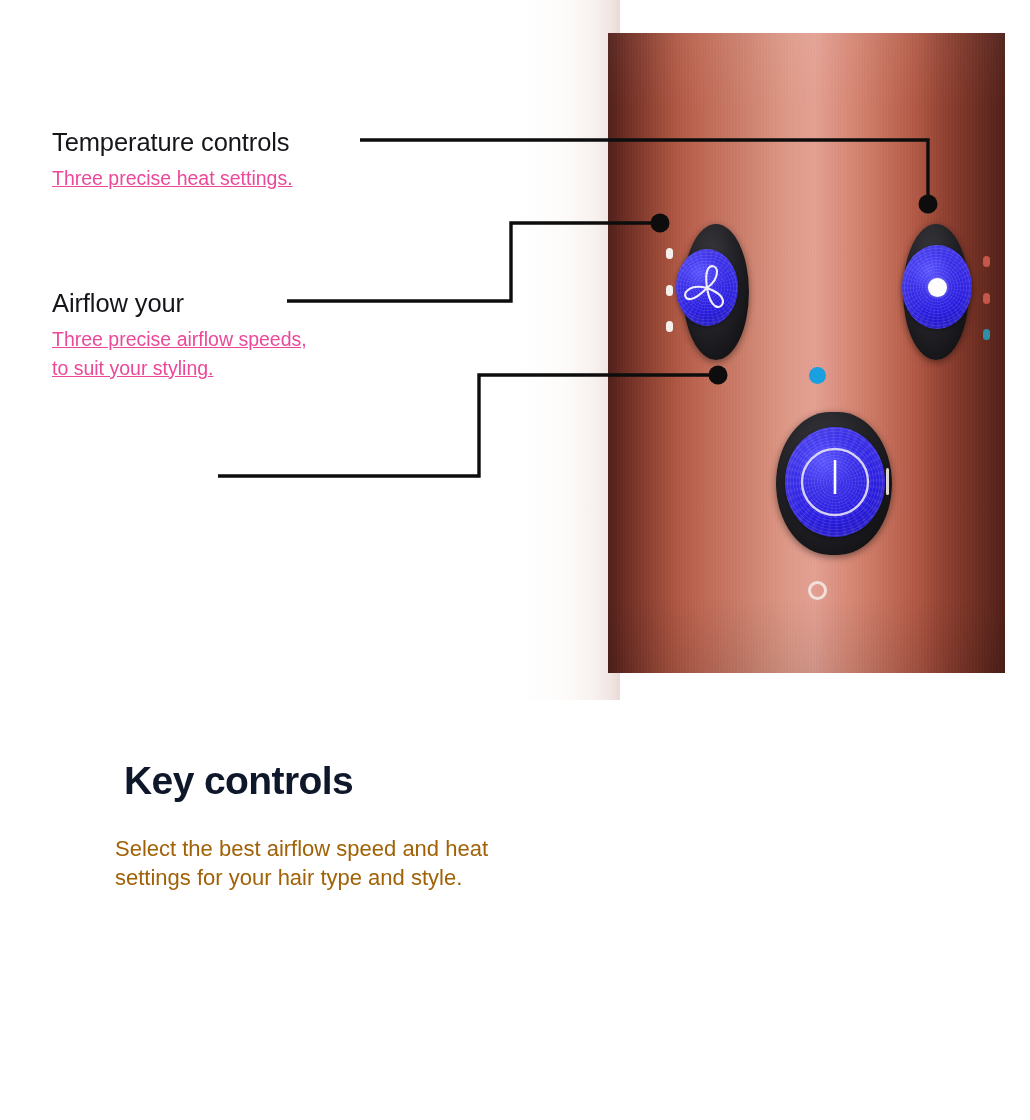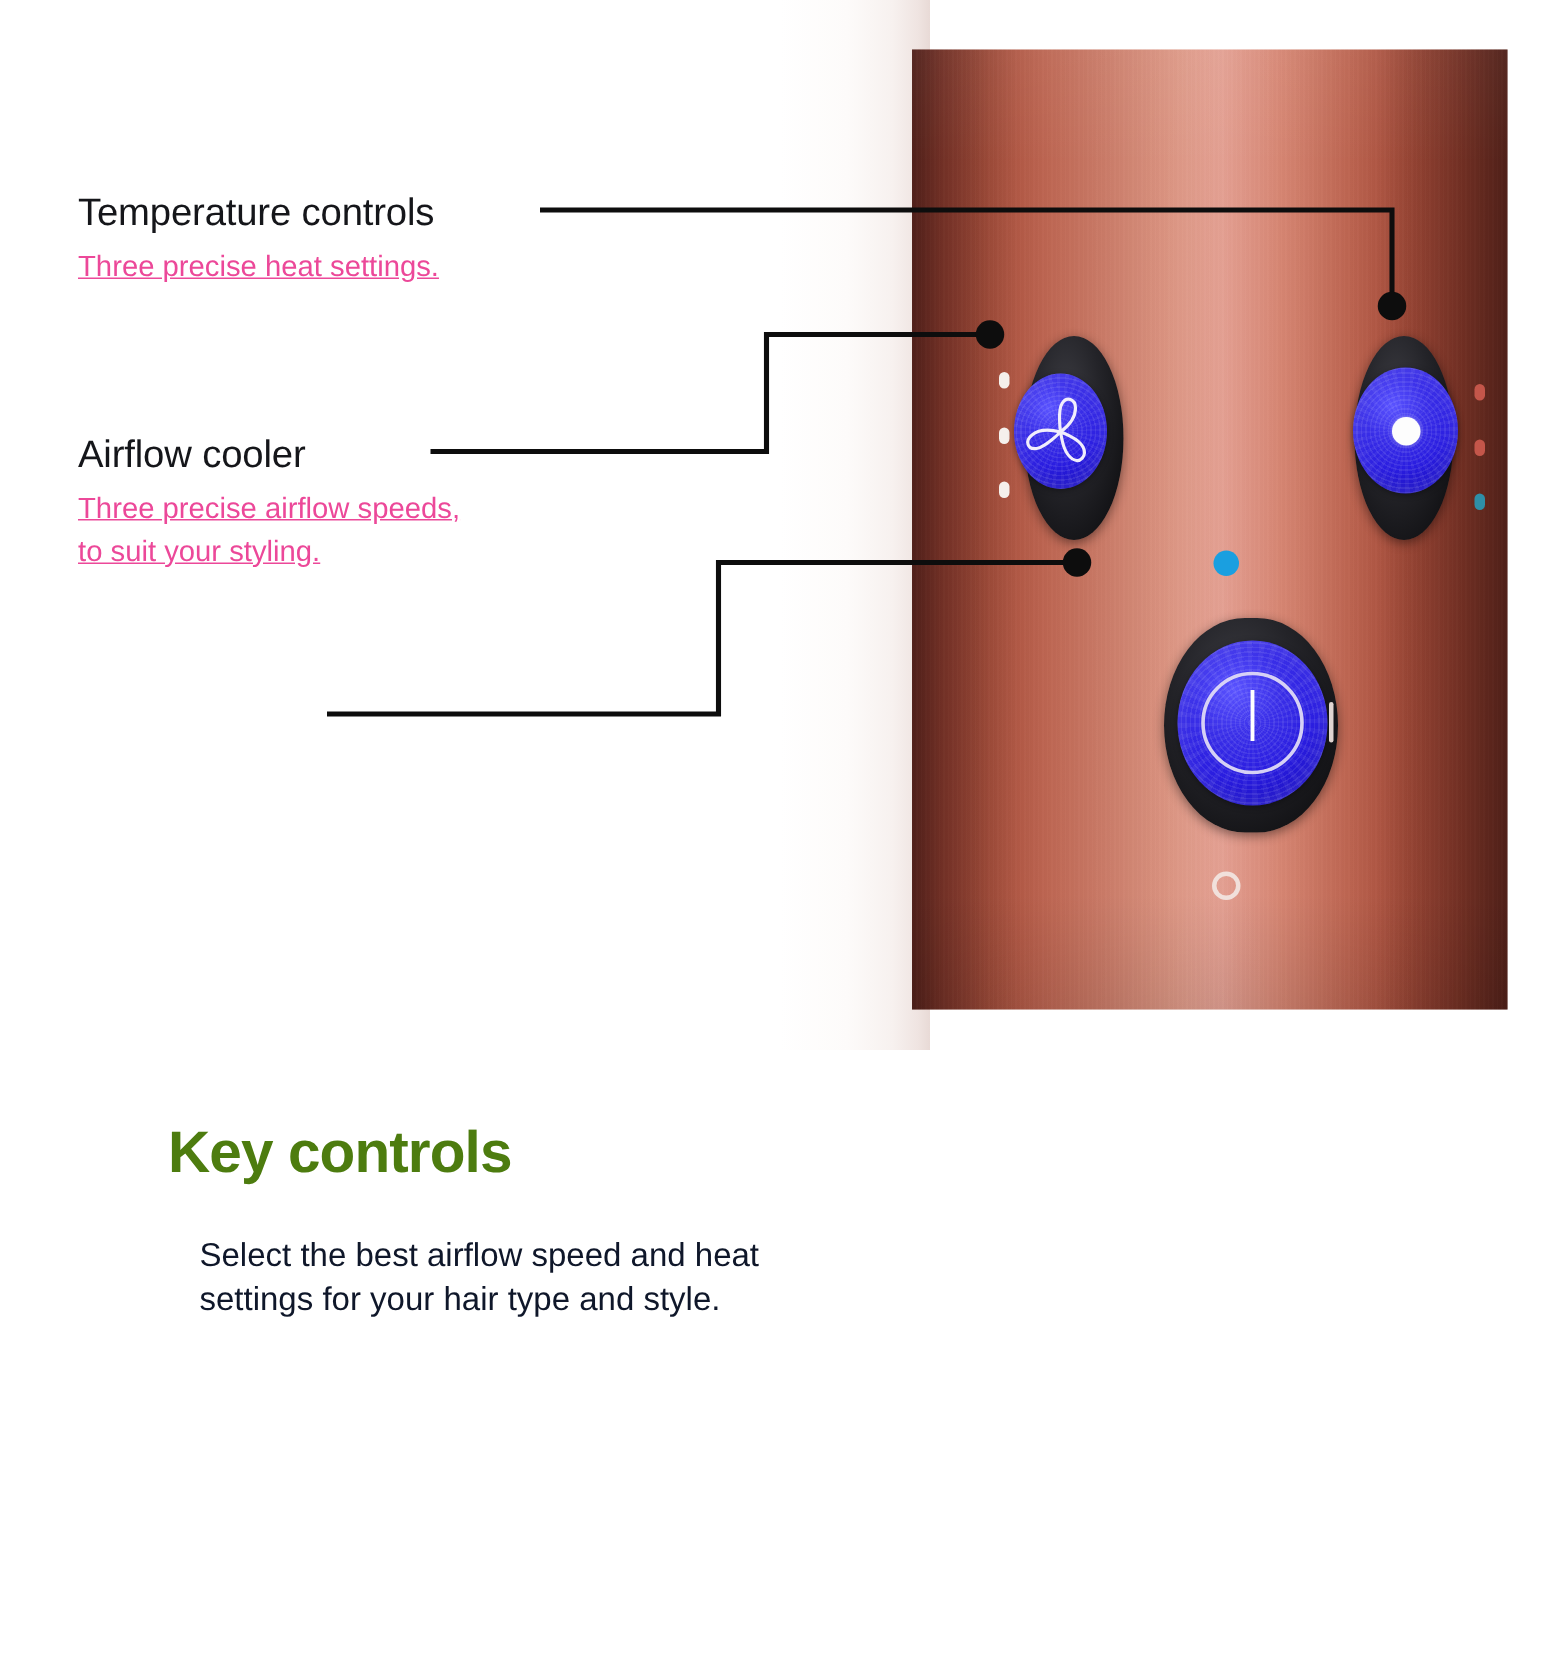--- a/index.html
+++ b/index.html
@@ -200,30 +200,30 @@
   .bottom {
     position: absolute;
     left: 112px;
     top: 748px;
     width: 640px;
   }
   .bottom-title {
     font-size: 39px;
     font-weight: 700;
     letter-spacing: -0.6px;
-    color: #4d7c0f;
-    margin: 0;
+    color: #0f172a;
+    margin: 12px;
     line-height: 1.1;
   }
   .bottom-body {
     font-size: 22px;
     font-weight: 400;
-    color: #0f172a;
+    color: #a16207;
     line-height: 1.33;
-    margin: 31px 0 0 21px;
+    margin: 31px 0 0 3px;
     white-space: pre-line;
   }
 </style>
 </head>
 <body>
 
 <div class="photo-panel">
 
   <div class="photo-fade"></div>
 
@@ -295,21 +295,21 @@
     <circle cx="718" cy="375" r="9.5"></circle>
   </g>
 </svg>
 
 <div class="callout" style="left:52px; top:128px;">
   <p class="callout-title">Temperature controls</p>
   <p class="callout-body">Three precise heat settings.</p>
 </div>
 
 <div class="callout" style="left:52px; top:289px;">
-  <p class="callout-title">Airflow cooler</p>
+  <p class="callout-title">Airflow your</p>
   <p class="callout-body">Three precise airflow speeds,
 to suit your styling.</p>
 </div>
 
 <div class="callout" style="left:52px; top:461px;">
 </div>
 
 <div class="bottom">
   <h2 class="bottom-title">Key controls</h2>
   <p class="bottom-body">Select the best airflow speed and heat

